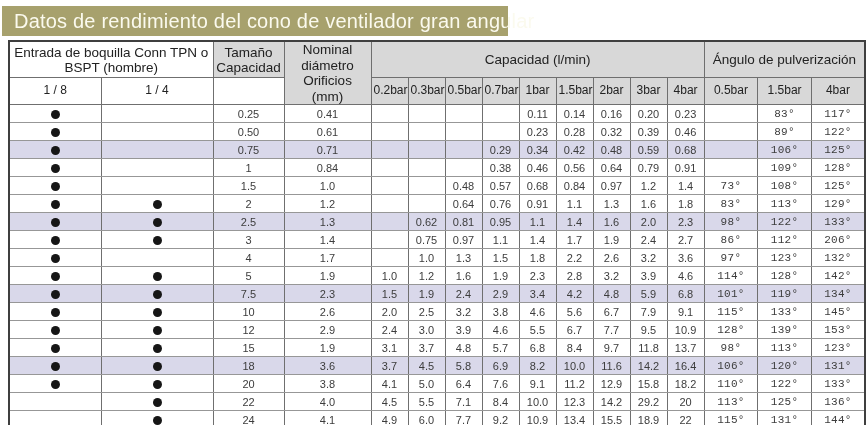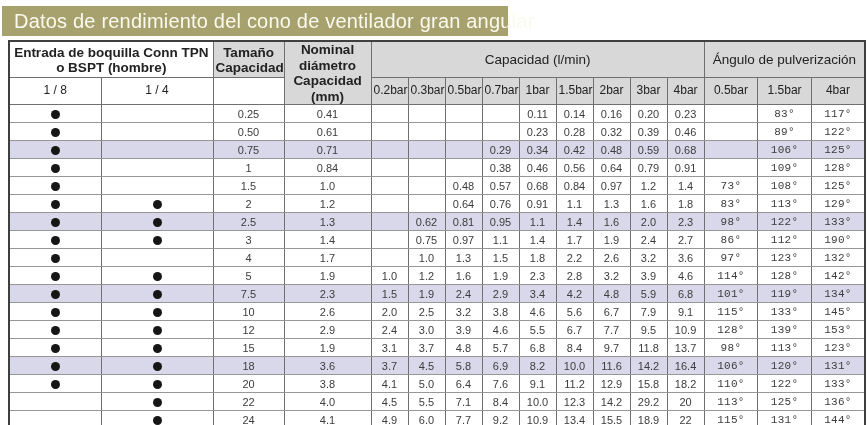--- a/index.html
+++ b/index.html
@@ -26,21 +26,21 @@
     padding:0 2px;overflow:hidden;white-space:nowrap;
     text-align:center;vertical-align:middle;
     font-weight:normal;
   }
   thead th{color:#222;}
   tr.hrow1 th{height:30px;font-size:13.5px;}
   tr.hrow2 th{height:22px;font-size:12px;}
   th.gray{background:var(--header-bg);margin-left:46px;}
   th.white{background:#ffffff;}
   th.small{font-size:11px;line-height:1.15;}
-  th.wrap{white-space:normal;font-weight:bold;}
+  th.wrap{white-space:normal;}
   tbody td{
     height:17px;font-size:11px;color:#3c3c3c;
     border-top-color:#979797;border-bottom-color:#979797;
   }
   tbody tr.hl td{background:var(--highlight-bg);}
   .dot{
     display:inline-block;width:9px;height:9px;border-radius:50%;
     background:var(--dot-color);vertical-align:middle;
   }
   td.ang{letter-spacing:0.3px;font-family:Liberation Mono, monospace;}
@@ -67,21 +67,21 @@
         <col style="width:37px">
       <col style="width:37px">
       <col>
         <col>
         <col>
     </colgroup>
     <thead>
       <tr class="hrow1">
         <th colspan="2" class="white wrap">Entrada de boquilla Conn TPN o BSPT (hombre)</th>
         <th class="gray wrap">Tamaño Capacidad</th>
-        <th rowspan="2" class="gray small wrap">Nominal diámetro Capacidad (mm)</th>
+        <th rowspan="2" class="gray small wrap">Nominal diámetro Orificios (mm)</th>
         <th colspan="9" class="gray">Capacidad (l/min)</th>
         <th colspan="3" class="gray">Ángulo de pulverización</th>
       </tr>
       <tr class="hrow2">
         <th class="white small">1 / 8</th>
         <th class="white small">1 / 4</th>
         <th class="white small"></th>
         <th class="gray small">0.2bar</th>
         <th class="gray small">0.3bar</th>
         <th class="gray small">0.5bar</th>
@@ -232,21 +232,21 @@
           <td>0.75</td>
           <td>0.97</td>
           <td>1.1</td>
           <td>1.4</td>
           <td>1.7</td>
           <td>1.9</td>
           <td>2.4</td>
           <td>2.7</td>
           <td class="ang">86°</td>
           <td class="ang">112°</td>
-          <td class="ang">190°</td>
+          <td class="ang">206°</td>
         </tr>
         <tr>
           <td><span class="dot"></span></td>
           <td></td>
           <td>4</td>
           <td>1.7</td>
           <td></td>
           <td>1.0</td>
           <td>1.3</td>
           <td>1.5</td>

